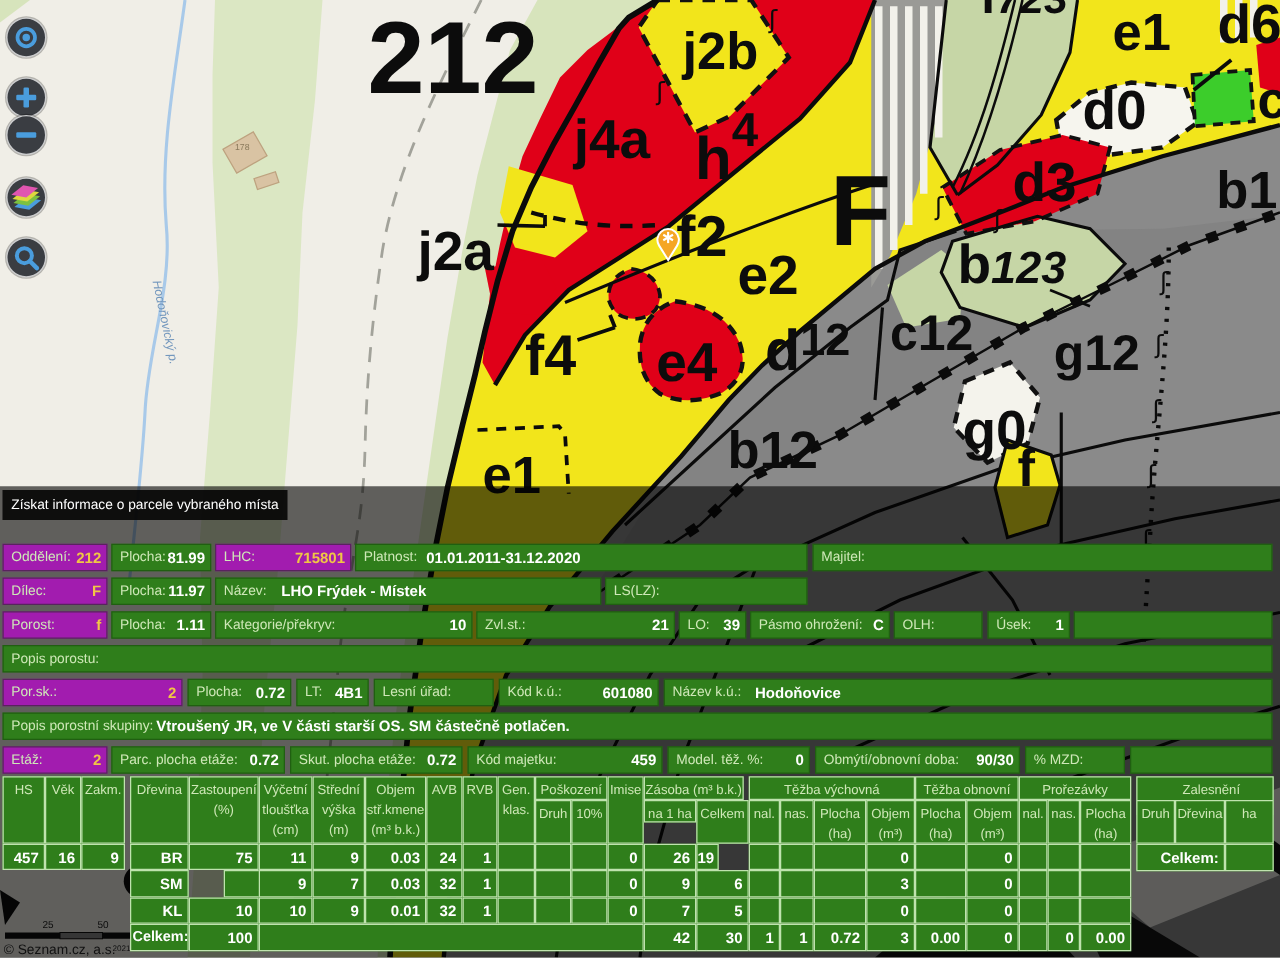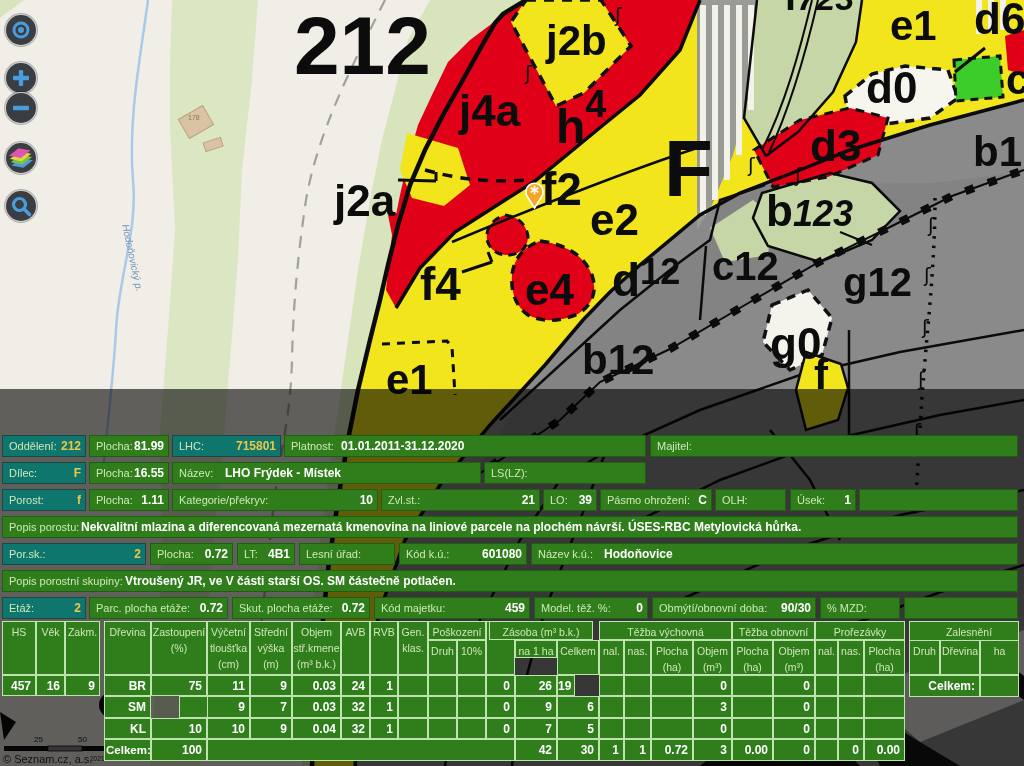--- a/index.html
+++ b/index.html
@@ -15,21 +15,21 @@
   
   #overlay{position:absolute;left:0;top:389px;width:1024px;height:377px;
            background:rgba(0,0,0,0.60);}
   
   #tooltip{position:absolute;left:2px;top:392px;height:24px;line-height:24px;
            background:rgba(8,8,8,0.93);color:#fff;font-size:11px;
            padding:0 7px;white-space:nowrap;}
   
   .pbox{position:absolute;height:22px;background:#2f7e1b;box-sizing:border-box;
         border:1px solid rgba(20,70,10,.55);}
-  .pbox.gray{background:#0f766e;border-color:rgba(40,40,40,.6);}
+  .pbox.gray{background:#a21caf;border-color:rgba(40,40,40,.6);}
   .pbox .lab{position:absolute;left:6px;top:0;line-height:21px;font-size:11px;
              color:#cfe8b8;white-space:nowrap;}
   .pbox .val{position:absolute;top:0;line-height:21px;font-size:12px;
              font-weight:bold;color:#fff;white-space:nowrap;}
   .pbox .val.r{right:4px;}
   .pbox .val.gold{color:#f0c645;}
   
   .tcell{position:absolute;box-sizing:border-box;background:#2f7e1b;
          border:1px solid #bfe3ae;color:#cfe8b8;font-size:10.5px;
          text-align:center;overflow:hidden;}
@@ -259,20 +259,21 @@
               <path d="M4,10 L15,5 L26,10 L15,15 Z" fill="#e055b0"></path>
             </g>
           </svg></span></div>
       <div class="ctl" style="top: 190px;"><span><svg width="30" height="30">
             <circle cx="13.5" cy="13.5" r="6" fill="none" stroke="#4a9ddd" stroke-width="3.2"></circle>
             <line x1="18" y1="18" x2="23.5" y2="23.5" stroke="#4a9ddd" stroke-width="3.6" stroke-linecap="round"></line>
           </svg></span></div>
     </div>
 
 <div id="overlay"></div>
+<div id="tooltip">Získat informace o parcele vybraného místa</div>
 <div id="panel">
       <div class="pbox gray" style="left: 2px; top: 435px; width: 84px;">
         <span class="lab">Oddělení:</span>
         <span class="val r gold">212</span>
       </div>
       <div class="pbox" style="left: 89px; top: 435px; width: 80px;">
         <span class="lab">Plocha:</span>
         <span class="val r">81.99</span>
       </div>
       <div class="pbox gray" style="left: 172px; top: 435px; width: 109px;">
@@ -285,21 +286,21 @@
       </div>
       <div class="pbox" style="left: 650px; top: 435px; width: 368px;">
         <span class="lab">Majitel:</span>
       </div>
       <div class="pbox gray" style="left: 2px; top: 462px; width: 84px;">
         <span class="lab">Dílec:</span>
         <span class="val r gold">F</span>
       </div>
       <div class="pbox" style="left: 89px; top: 462px; width: 80px;">
         <span class="lab">Plocha:</span>
-        <span class="val r">16.55</span>
+        <span class="val r">11.97</span>
       </div>
       <div class="pbox" style="left: 172px; top: 462px; width: 309px;">
         <span class="lab">Název:</span>
         <span class="val" style="left: 52px;">LHO Frýdek - Místek</span>
       </div>
       <div class="pbox" style="left: 484px; top: 462px; width: 162px;">
         <span class="lab">LS(LZ):</span>
       </div>
       <div class="pbox gray" style="left: 2px; top: 489px; width: 84px;">
         <span class="lab">Porost:</span>
@@ -328,21 +329,20 @@
       <div class="pbox" style="left: 715px; top: 489px; width: 71px;">
         <span class="lab">OLH:</span>
       </div>
       <div class="pbox" style="left: 790px; top: 489px; width: 66px;">
         <span class="lab">Úsek:</span>
         <span class="val r">1</span>
       </div>
       <div class="pbox" style="left: 859px; top: 489px; width: 159px;"></div>
       <div class="pbox" style="left: 2px; top: 516px; width: 1016px;">
         <span class="lab">Popis porostu:</span>
-        <span class="val" style="left: 78px;">Nekvalitní mlazina a diferencovaná mezernatá kmenovina na liniové parcele na plochém návrší. ÚSES-RBC Metylovická hůrka.</span>
       </div>
       <div class="pbox gray" style="left: 2px; top: 543px; width: 144px;">
         <span class="lab">Por.sk.:</span>
         <span class="val r gold">2</span>
       </div>
       <div class="pbox" style="left: 150px; top: 543px; width: 83px;">
         <span class="lab">Plocha:</span>
         <span class="val r">0.72</span>
       </div>
       <div class="pbox" style="left: 237px; top: 543px; width: 58px;">
@@ -405,21 +405,21 @@
       <div class="tcell head" style="left: 207px; top: 621px; width: 43px; height: 54px;">Výčetní<br>tloušťka<br>(cm)</div>
       <div class="tcell head" style="left: 250px; top: 621px; width: 42px; height: 54px;">Střední<br>výška<br>(m)</div>
       <div class="tcell head" style="left: 292px; top: 621px; width: 49px; height: 54px;">Objem<br>stř.kmene<br>(m³ b.k.)</div>
       <div class="tcell head" style="left: 341px; top: 621px; width: 29px; height: 54px;">AVB</div>
       <div class="tcell head" style="left: 370px; top: 621px; width: 28px; height: 54px;">RVB</div>
       <div class="tcell head" style="left: 398px; top: 621px; width: 30px; height: 54px;">Gen.<br>klas.</div>
       <div class="tcell head" style="left: 486px; top: 621px; width: 29px; height: 54px;">Imise</div>
       <div class="tcell head" style="left: 428px; top: 621px; width: 58px; height: 19px;">Poškození</div>
       <div class="tcell head" style="left: 428px; top: 640px; width: 29px; height: 35px;">Druh</div>
       <div class="tcell head" style="left: 457px; top: 640px; width: 29px; height: 35px;">10%</div>
-      <div class="tcell head" style="left: 489px; top: 621px; width: 104px; height: 19px;">Zásoba (m³ b.k.)</div>
+      <div class="tcell head" style="left: 515px; top: 621px; width: 80px; height: 19px;">Zásoba (m³ b.k.)</div>
       <div class="tcell head" style="left: 515px; top: 640px; width: 42px; height: 18px;">na 1 ha</div>
       <div class="tcell head" style="left: 557px; top: 640px; width: 42px; height: 35px;">Celkem</div>
       <div class="tcell head" style="left: 599px; top: 621px; width: 133px; height: 19px;">Těžba výchovná</div>
       <div class="tcell head" style="left: 599px; top: 640px; width: 25px; height: 35px;">nal.</div>
       <div class="tcell head" style="left: 624px; top: 640px; width: 27px; height: 35px;">nas.</div>
       <div class="tcell head" style="left: 651px; top: 640px; width: 42px; height: 35px;">Plocha<br>(ha)</div>
       <div class="tcell head" style="left: 693px; top: 640px; width: 39px; height: 35px;">Objem<br>(m³)</div>
       <div class="tcell head" style="left: 732px; top: 621px; width: 83px; height: 19px;">Těžba obnovní</div>
       <div class="tcell head" style="left: 732px; top: 640px; width: 41px; height: 35px;">Plocha<br>(ha)</div>
       <div class="tcell head" style="left: 773px; top: 640px; width: 42px; height: 35px;">Objem<br>(m³)</div>
@@ -468,21 +468,21 @@
       <div class="tcell val" style="left: 693px; top: 696.3px; width: 39px; height: 21.3px;">3</div>
       <div class="tcell val" style="left: 732px; top: 696.3px; width: 41px; height: 21.3px;"></div>
       <div class="tcell val" style="left: 773px; top: 696.3px; width: 42px; height: 21.3px;">0</div>
       <div class="tcell val" style="left: 815px; top: 696.3px; width: 23px; height: 21.3px;"></div>
       <div class="tcell val" style="left: 838px; top: 696.3px; width: 26px; height: 21.3px;"></div>
       <div class="tcell val" style="left: 864px; top: 696.3px; width: 41px; height: 21.3px;"></div>
       <div class="tcell val" style="left: 104px; top: 717.6px; width: 47px; height: 21.4px;">KL</div>
       <div class="tcell val" style="left: 151px; top: 717.6px; width: 56px; height: 21.4px;">10</div>
       <div class="tcell val" style="left: 207px; top: 717.6px; width: 43px; height: 21.4px;">10</div>
       <div class="tcell val" style="left: 250px; top: 717.6px; width: 42px; height: 21.4px;">9</div>
-      <div class="tcell val" style="left: 292px; top: 717.6px; width: 49px; height: 21.4px;">0.04</div>
+      <div class="tcell val" style="left: 292px; top: 717.6px; width: 49px; height: 21.4px;">0.01</div>
       <div class="tcell val" style="left: 341px; top: 717.6px; width: 29px; height: 21.4px;">32</div>
       <div class="tcell val" style="left: 370px; top: 717.6px; width: 28px; height: 21.4px;">1</div>
       <div class="tcell val" style="left: 398px; top: 717.6px; width: 30px; height: 21.4px;"></div>
       <div class="tcell val" style="left: 428px; top: 717.6px; width: 29px; height: 21.4px;"></div>
       <div class="tcell val" style="left: 457px; top: 717.6px; width: 29px; height: 21.4px;"></div>
       <div class="tcell val" style="left: 486px; top: 717.6px; width: 29px; height: 21.4px;">0</div>
       <div class="tcell val" style="left: 515px; top: 717.6px; width: 42px; height: 21.4px;">7</div>
       <div class="tcell val" style="left: 557px; top: 717.6px; width: 42px; height: 21.4px;">5</div>
       <div class="tcell val" style="left: 599px; top: 717.6px; width: 25px; height: 21.4px;"></div>
       <div class="tcell val" style="left: 624px; top: 717.6px; width: 27px; height: 21.4px;"></div>

